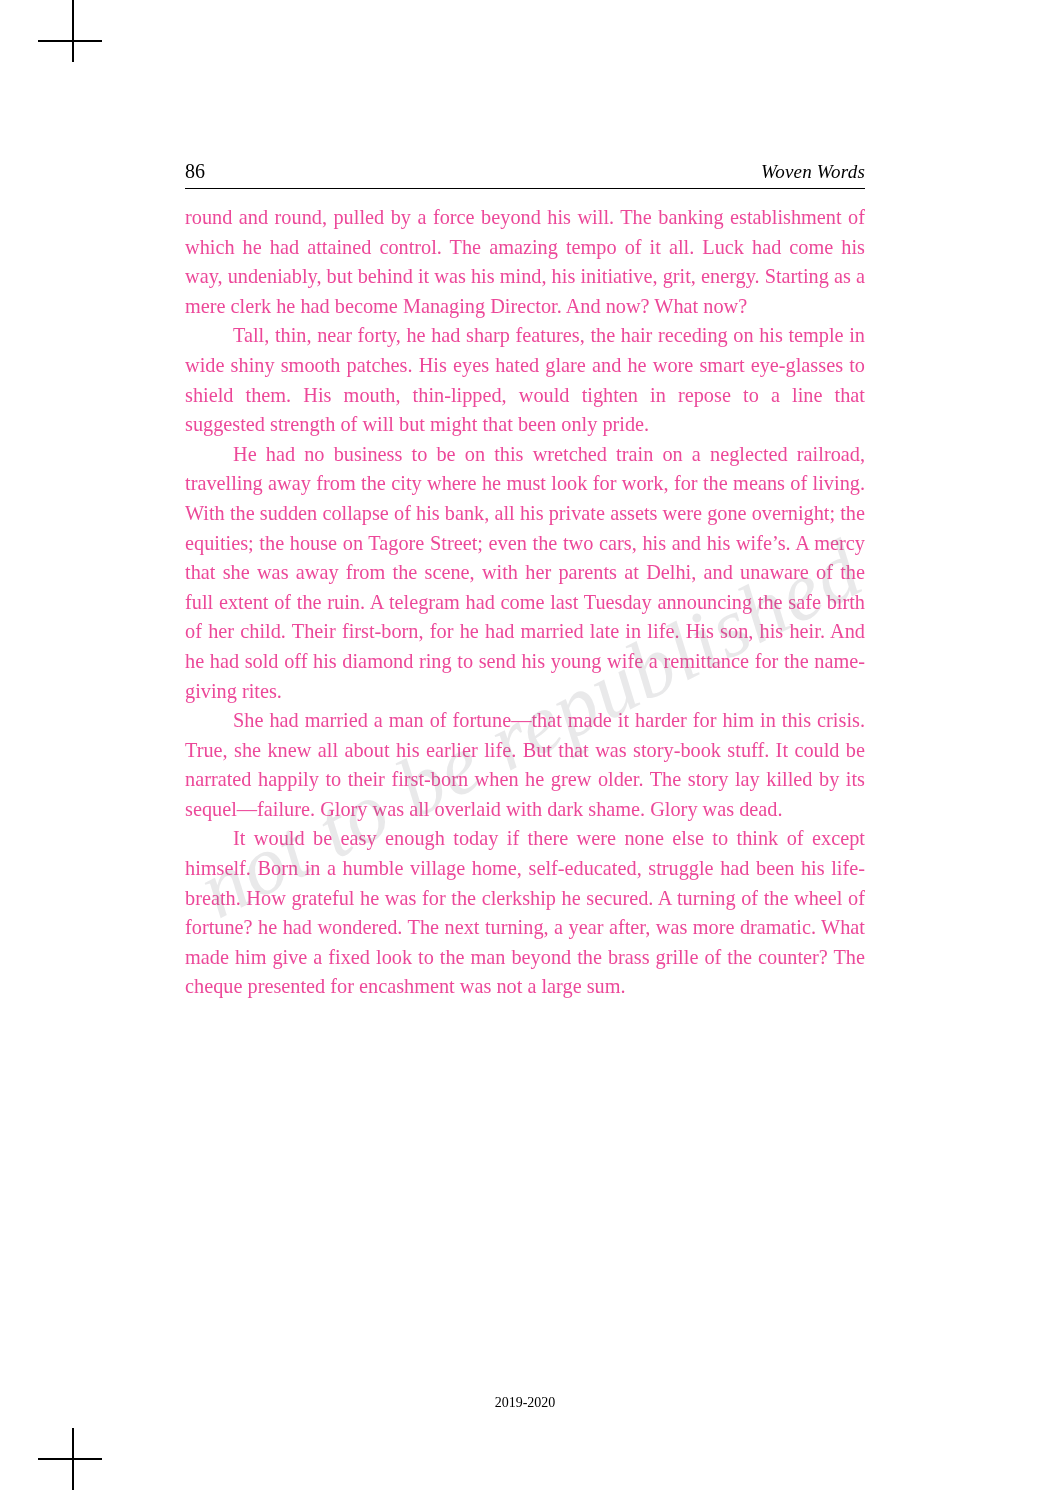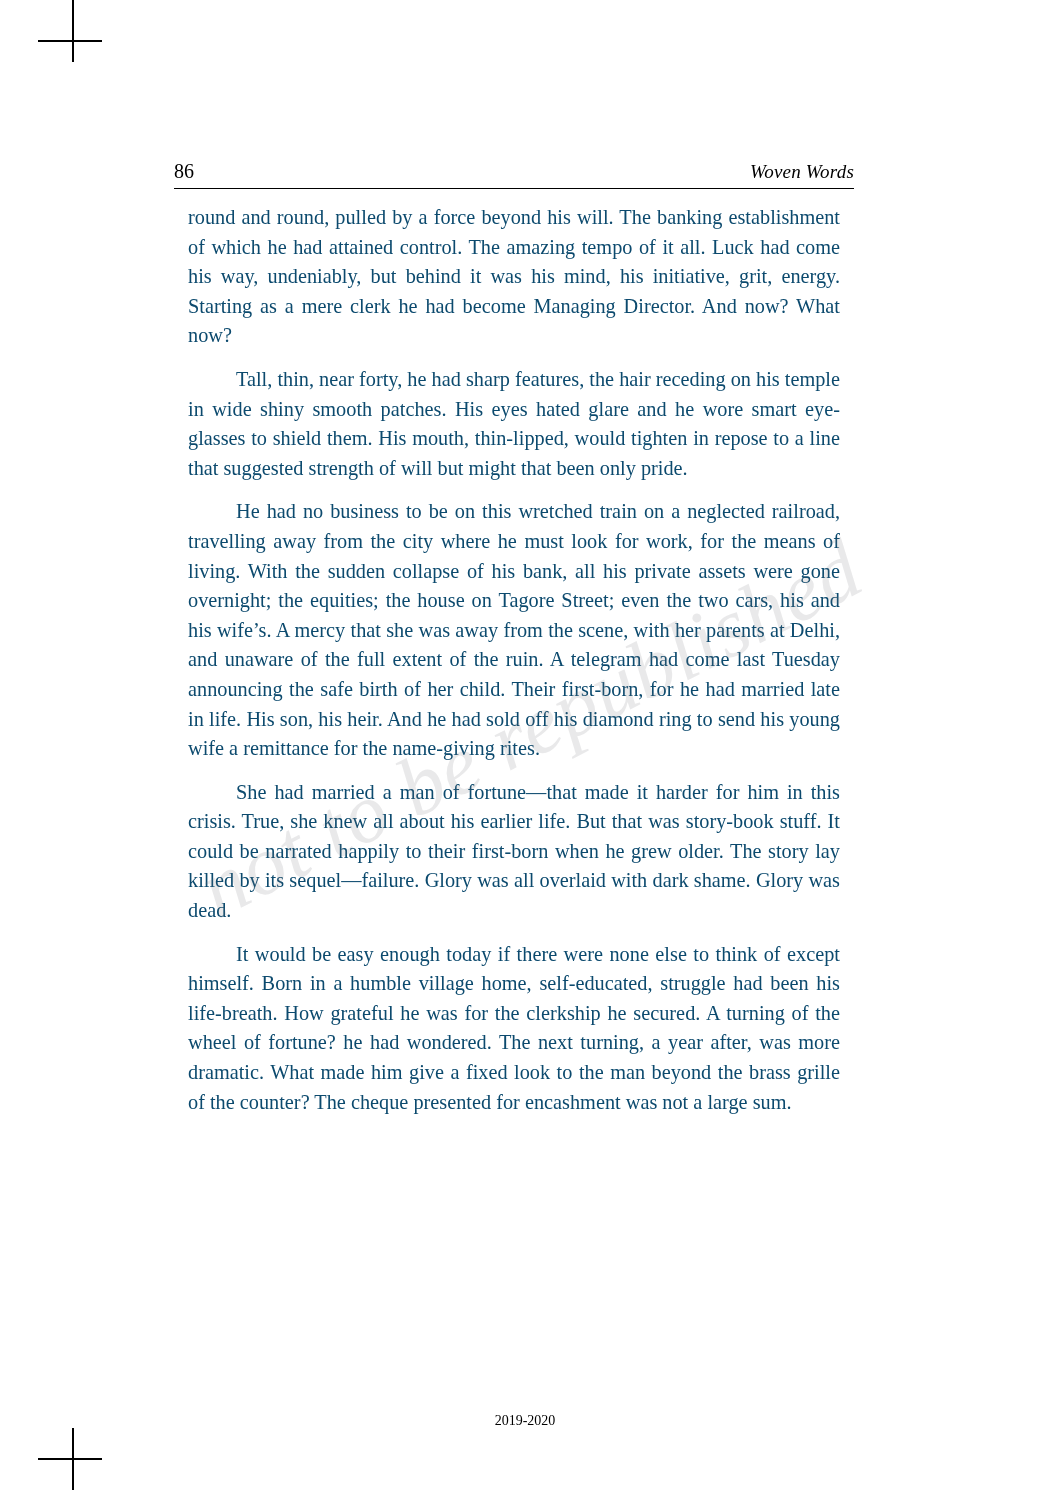--- a/index.html
+++ b/index.html
@@ -47,21 +47,21 @@
     color: rgba(120, 120, 125, 0.16);
     transform: rotate(-27deg);
     transform-origin: 50% 50%;
     white-space: nowrap;
     letter-spacing: 1px;
   }
 
   
   .page {
     position: absolute;
-    left: 174px;
+    left: 185px;
     top: 160px;
     width: 680px;
     z-index: 2;
   }
 
   .header {
     display: flex;
     align-items: baseline;
     justify-content: space-between;
     border-bottom: 1.6px solid #000;
@@ -76,43 +76,42 @@
   .book-title {
     font-size: 19px;
     font-style: italic;
     font-family: "Liberation Serif", serif;
     color: #000;
     letter-spacing: 0.2px;
     text-align: right;
   }
 
   .body-text p {
-    margin: 14px;
+    margin: 0;
     font-size: 20.3px;
     line-height: 29.6px;
     text-align: justify;
-    color: #0c4a6e;
+    color: #ec4899;
     font-family: "Liberation Serif", serif;
     hyphens: none;
   }
   .body-text p.indent {
     text-indent: 48px;
   }
 
   .footer {
     position: absolute;
     left: 0;
     top: 1395px;
     width: 1050px;
     text-align: center;
     font-size: 14px;
     font-family: "Liberation Serif", serif;
     color: #000;
     z-index: 2;
-    margin-top: 18px;
   }
 </style>
 </head>
 <body>
 
 <div class="crop-mark cm-tl-v"></div>
 <div class="crop-mark cm-tl-h"></div>
 <div class="crop-mark cm-bl-v"></div>
 <div class="crop-mark cm-bl-h"></div>
 

